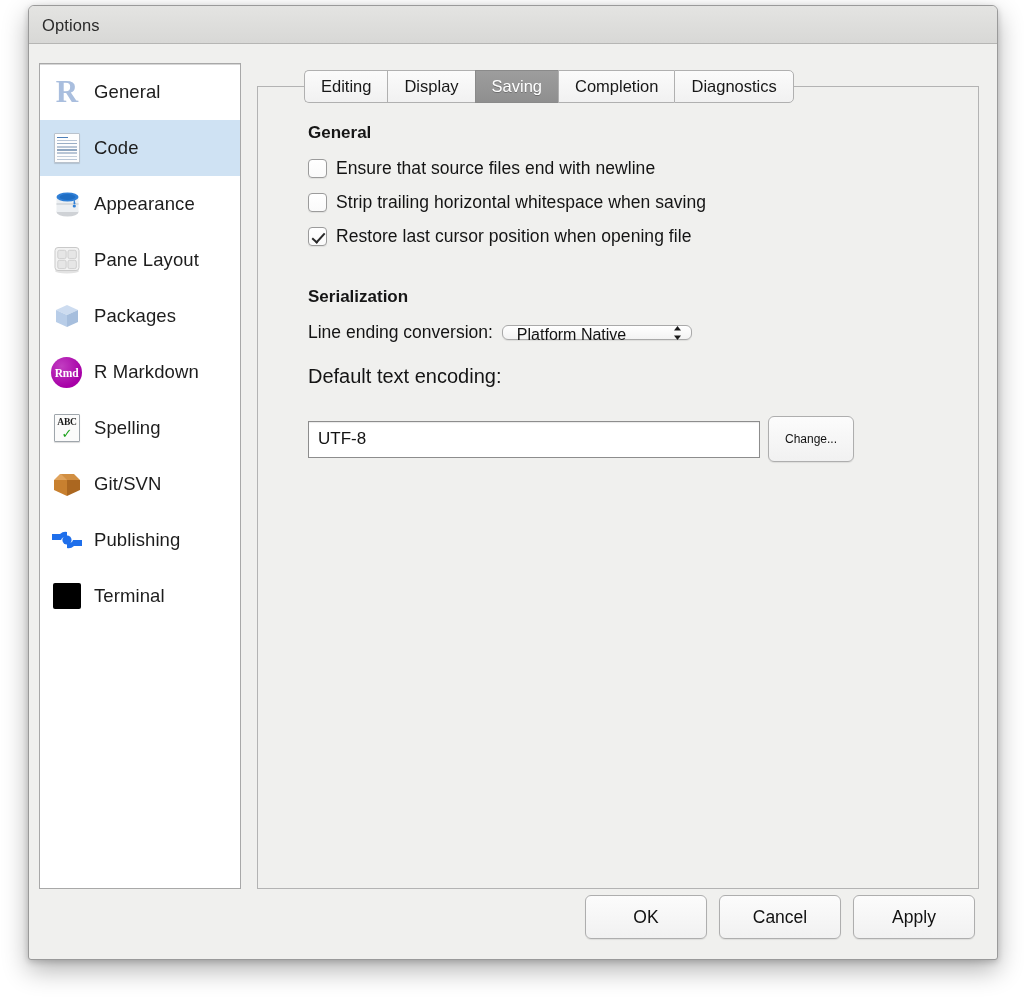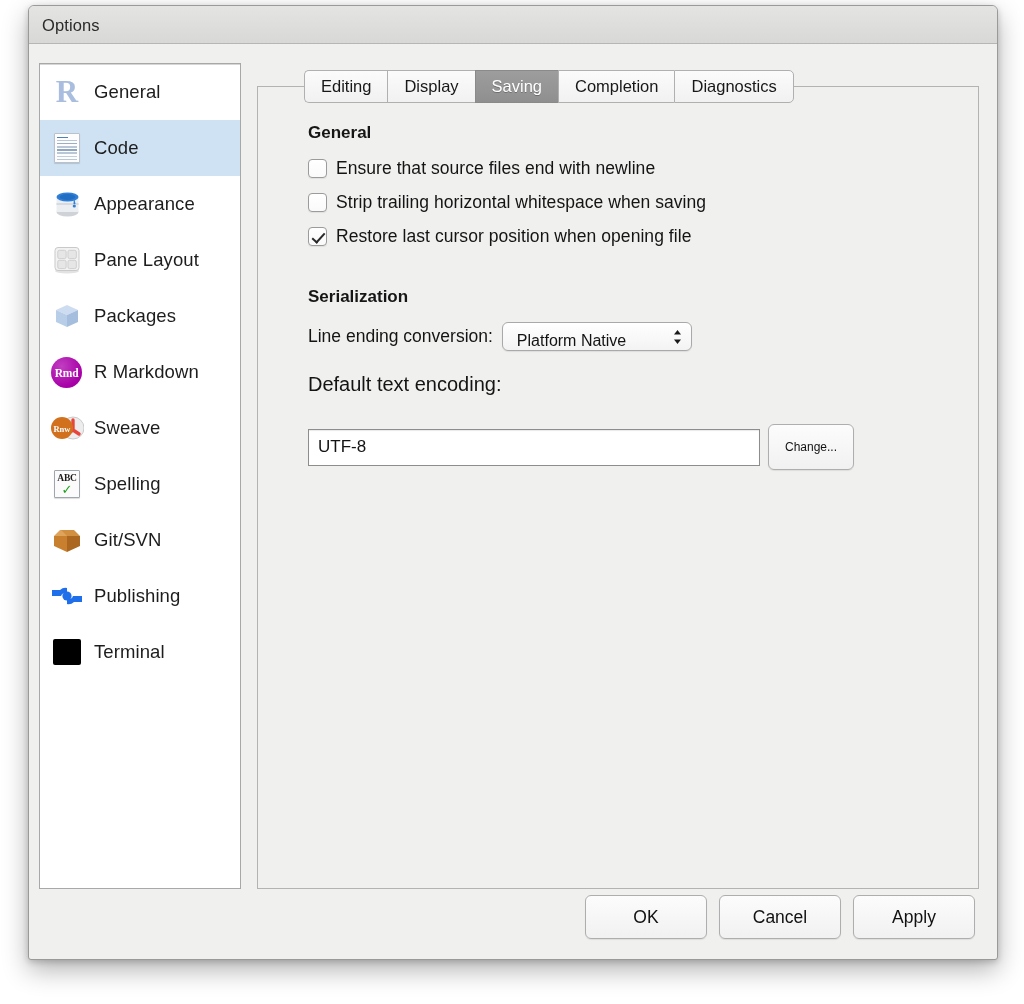--- a/index.html
+++ b/index.html
@@ -198,24 +198,24 @@
     transform: rotate(42deg);
   }
   .cb-label { font-size: 17.5px; color: #141414; letter-spacing: .05px; }
 
   .section-gap { height: 27px; }
 
   .inline-row { display: flex; align-items: center; margin-bottom: 22px; }
   .inline-label { font-size: 17.5px; color: #141414; margin-right: 9px; }
 
   .popup {
-    height: 29px;
+    height: 15px;
     min-width: 190px;
     padding: 0 30px 0 14px;
-    display: flex; align-items: flex-end;
+    display: flex; align-items: flex-start;
     font-size: 16px; color: #131313;
     background: linear-gradient(to bottom, #ffffff 0%, #f3f3f3 100%);
     border: 1px solid #a9a9a9;
     border-radius: 6px;
     position: relative;
     cursor: default;
     box-shadow: 0 1px 1px rgba(0,0,0,.08);
   }
   .popup .arrows {
     position: absolute; right: 9px; top: 50%;
@@ -332,31 +332,20 @@
       <div class="side-label">Packages</div>
     </div>
 
     <div class="side-item">
       <div class="side-icon">
         <div class="ic-circle-badge ic-rmd">Rmd</div>
       </div>
       <div class="side-label">R Markdown</div>
     </div>
 
-    <div class="side-item">
-      <div class="side-icon">
-        <svg class="ic-sweave" viewBox="0 0 33 28">
-          <circle cx="22" cy="14" r="11" fill="#ededed" stroke="#cacaca"></circle>
-          <path d="M22 6 L22 16 M22 16 L16 20 M22 16 L28 20" stroke="#e8453c" stroke-width="3.4" stroke-linecap="round" fill="none"></path>
-          <circle cx="11" cy="14" r="11" fill="#d2711d"></circle>
-          <text x="11" y="17.6" font-size="8.5" fill="#ffffff" text-anchor="middle" font-family="Liberation Serif, serif" font-weight="bold">Rnw</text>
-        </svg>
-      </div>
-      <div class="side-label">Sweave</div>
-    </div>
 
     <div class="side-item">
       <div class="side-icon">
         <div class="ic-abc">
             <b>ABC</b>
             <s>✓</s>
           </div>
       </div>
       <div class="side-label">Spelling</div>
     </div>

